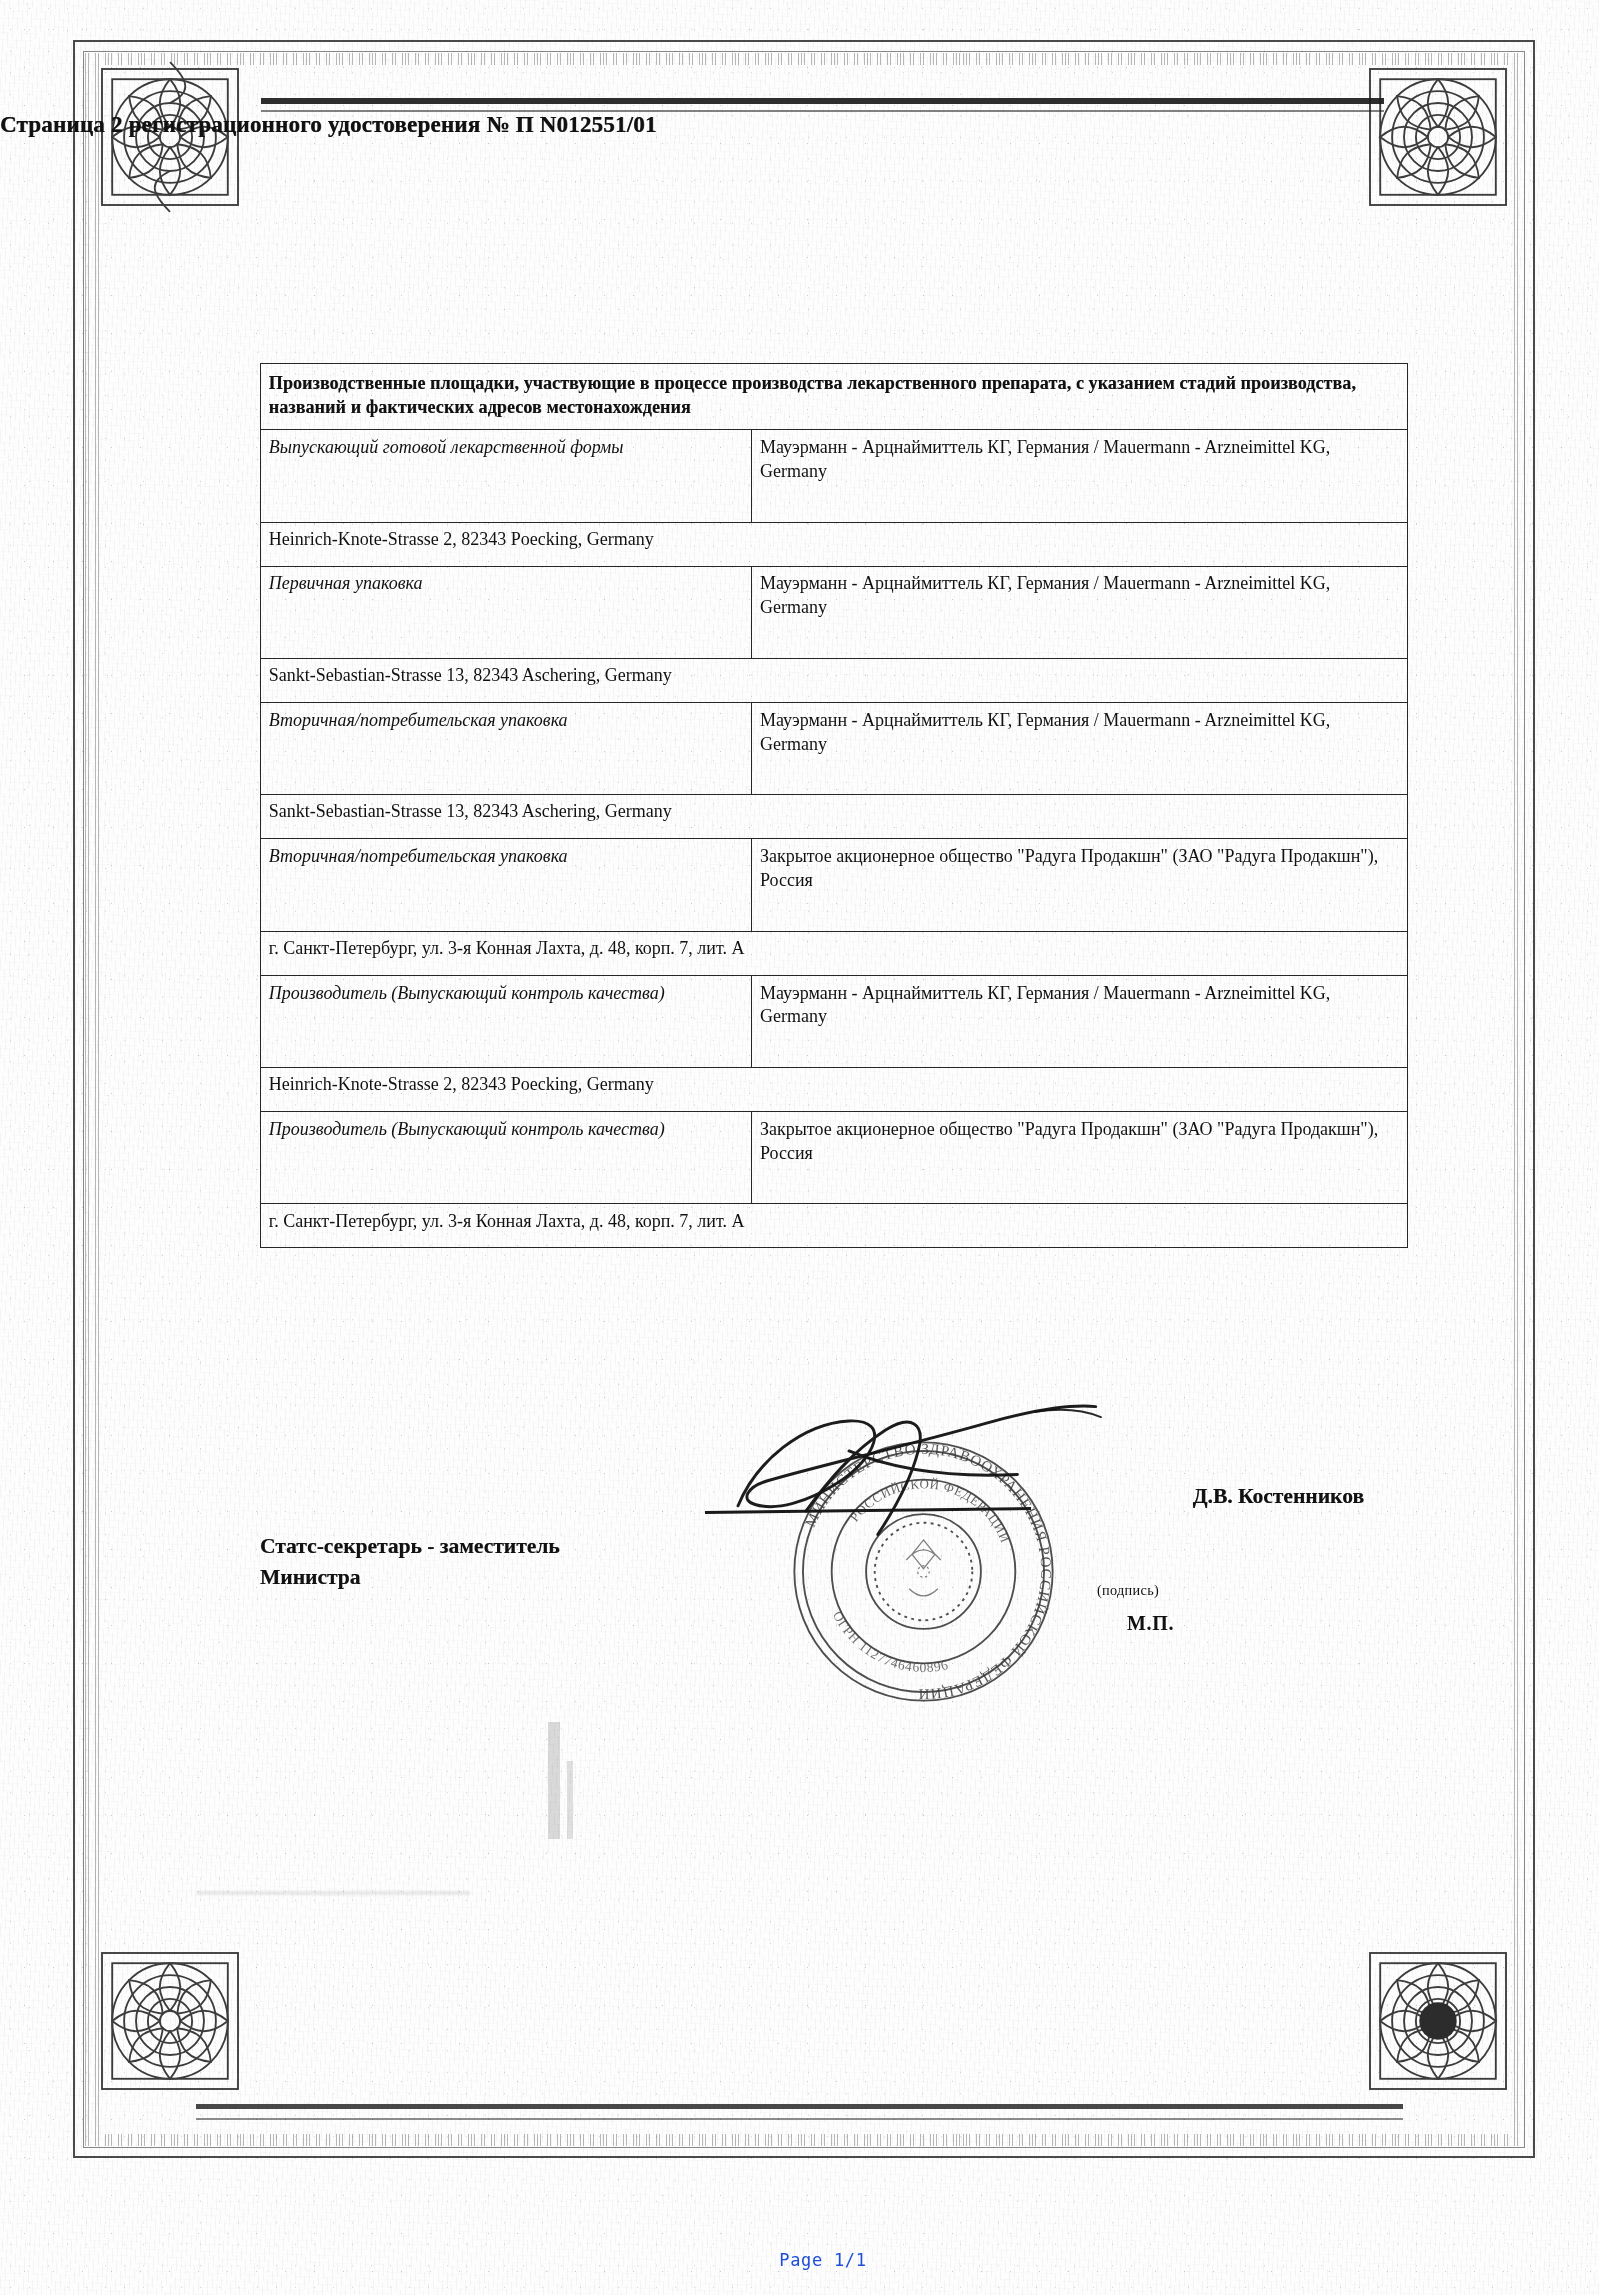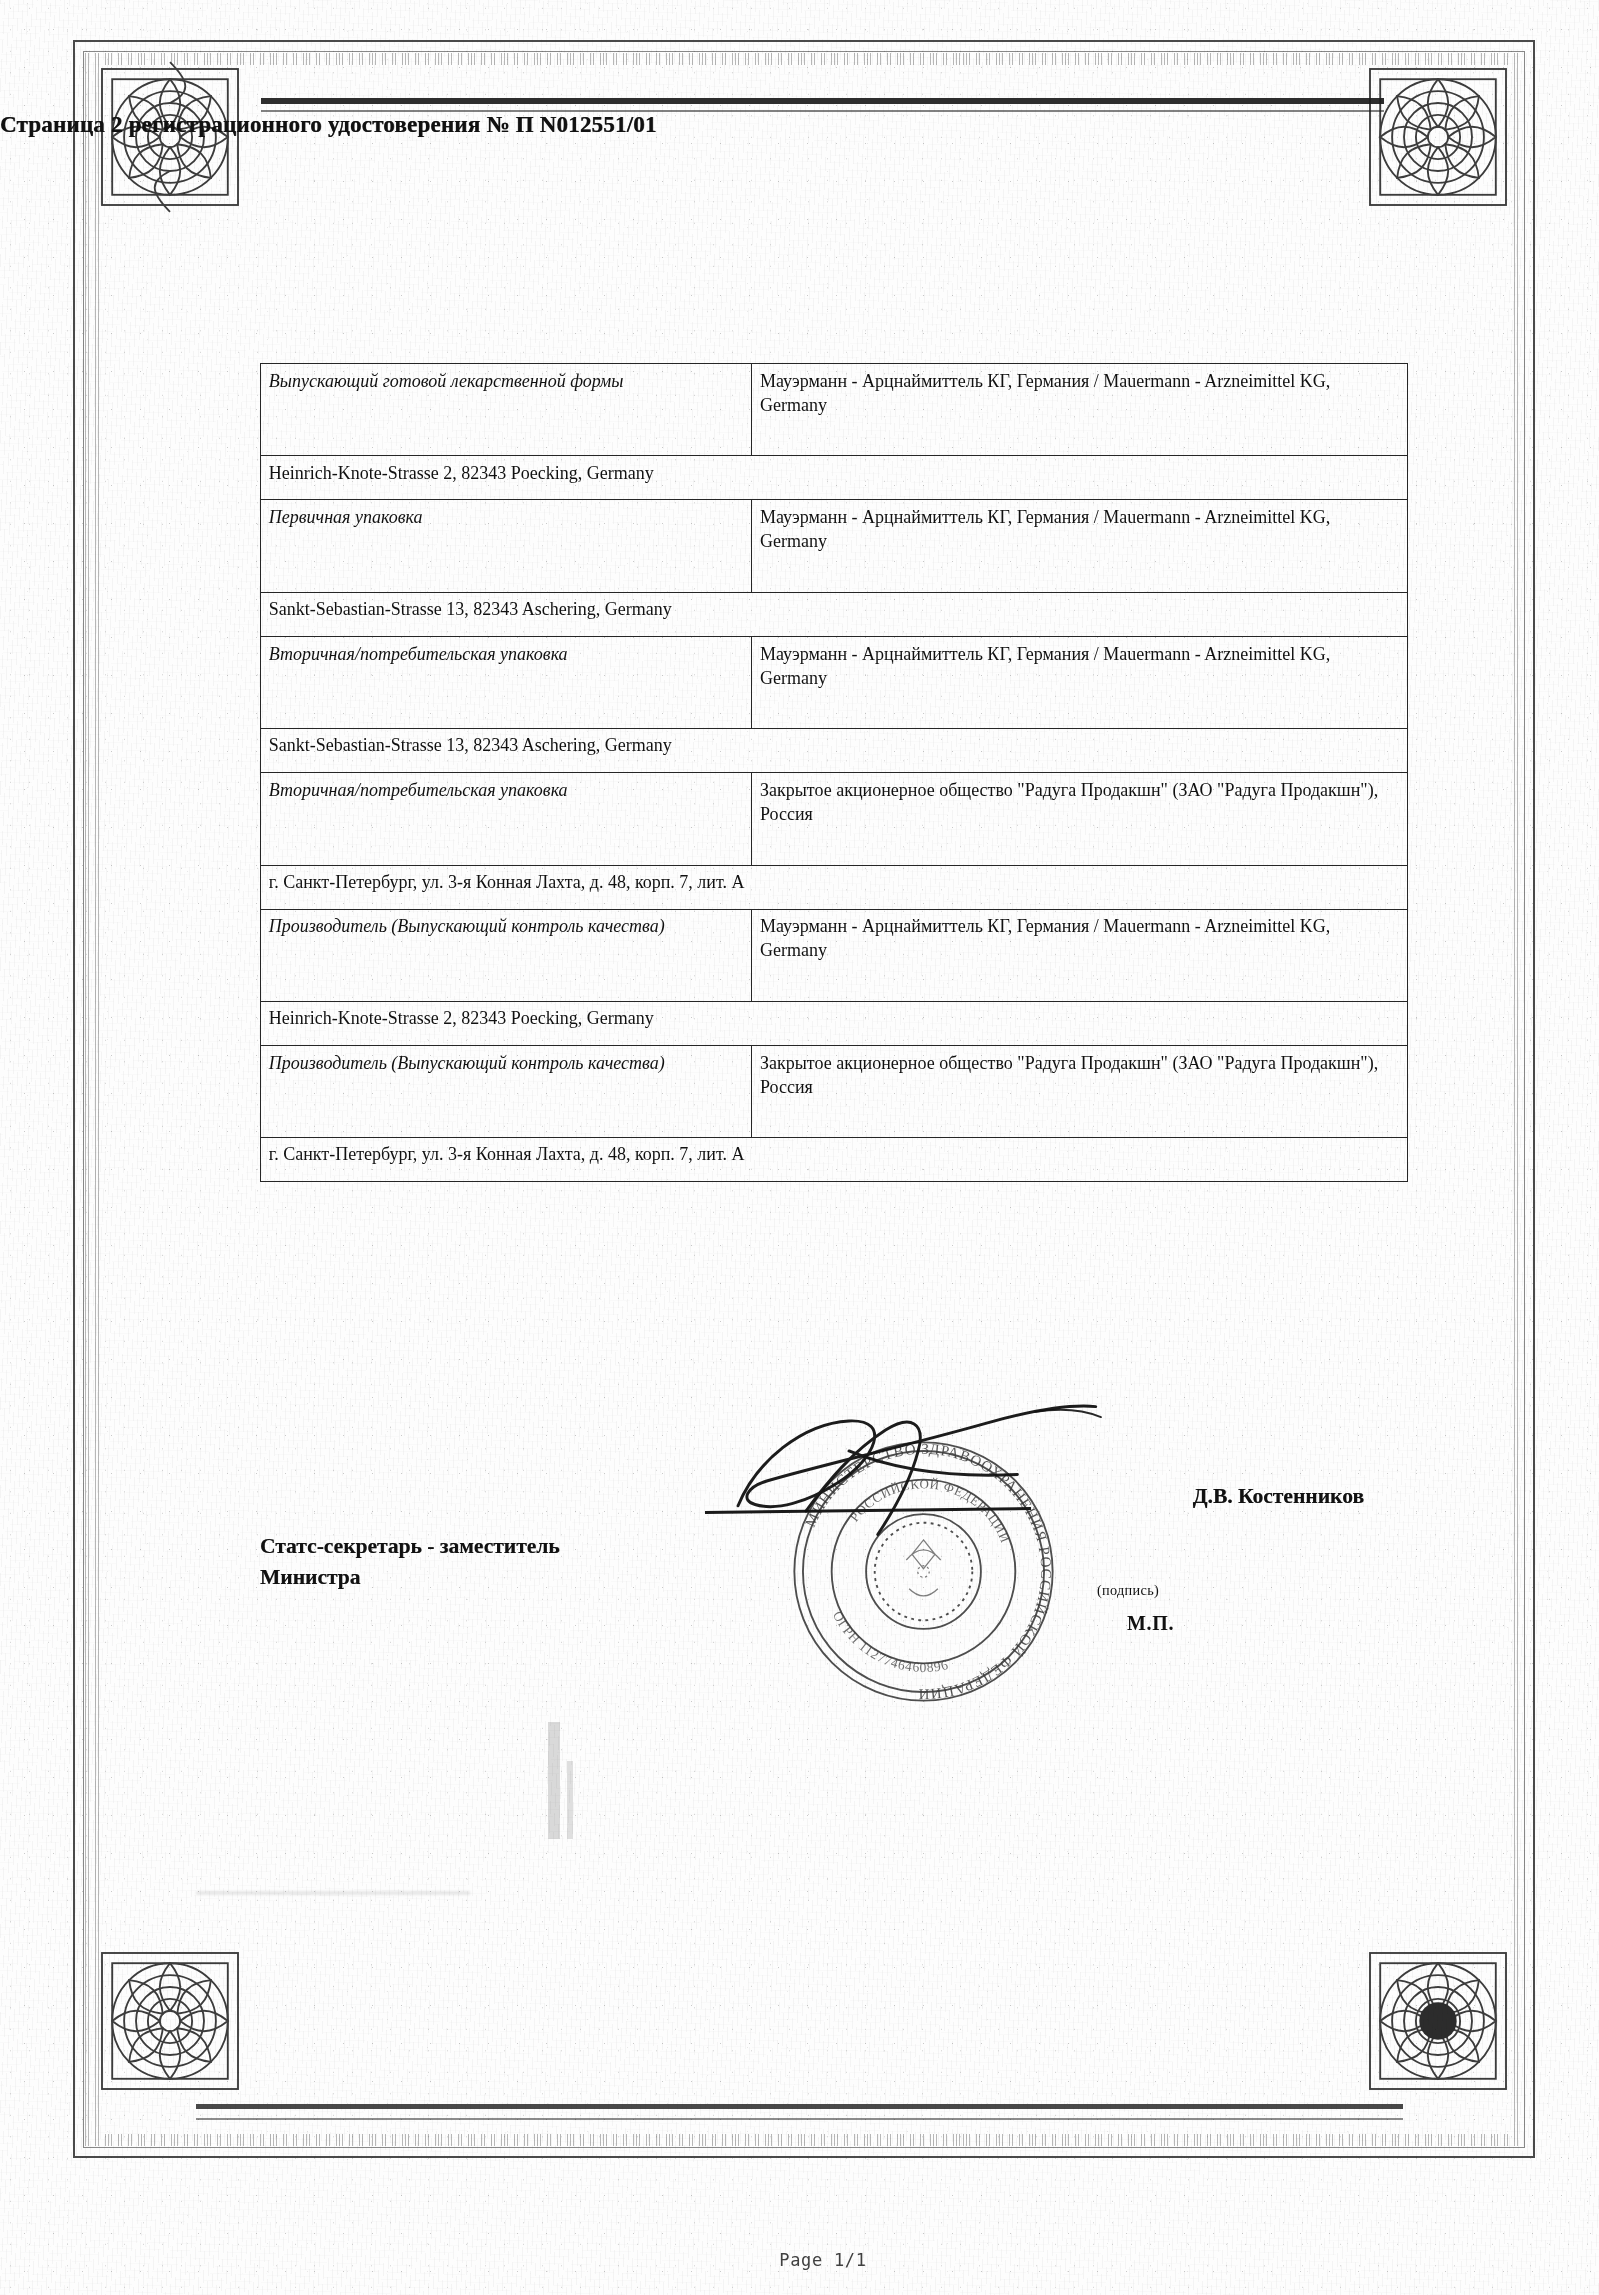--- a/index.html
+++ b/index.html
@@ -176,21 +176,21 @@
     width:483px; height:196px;
     pointer-events:none;
   }
 
   
   .footer{
     position:absolute; left:0; right:0; bottom:25px;
     text-align:center;
     font-family:"DejaVu Sans Mono", monospace;
     font-size:17px;
-    color:#404040;
+    color:#1d4ed8;
     letter-spacing:0.7px;
     margin-left:47px;
   }
 
   
   .smudge{ position:absolute; background:#3a3a3a; opacity:.28; }
 </style>
 </head>
 <body>
 
@@ -285,20 +285,23 @@
       <path d="M50 16 C58 26 58 34 50 44 C42 34 42 26 50 16Z" transform="rotate(270 50 50)"></path>
       <path d="M50 16 C58 26 58 34 50 44 C42 34 42 26 50 16Z" transform="rotate(315 50 50)"></path>
       <circle cx="50" cy="50" r="11" fill="#0a0a0a" stroke="none"></circle>
     </g>
   </svg>
 
   <div class="page-title">Страница 2 регистрационного удостоверения № П N012551/01</div>
 
   <table class="sites-table">
     <tbody>
+      <tr>
+        <td class="hdr" colspan="2">Производственные площадки, участвующие в процессе производства лекарственного препарата, с указанием стадий производства, названий и фактических адресов местонахождения</td>
+      </tr>
 
       <tr>
         <td class="stage">Выпускающий готовой лекарственной формы</td>
         <td class="org">Мауэрманн - Арцнаймиттель КГ, Германия / Mauermann - Arzneimittel KG, Germany</td>
       </tr>
       <tr>
         <td class="addr" colspan="2">Heinrich-Knote-Strasse 2, 82343 Poecking, Germany</td>
       </tr>
 
       <tr>

